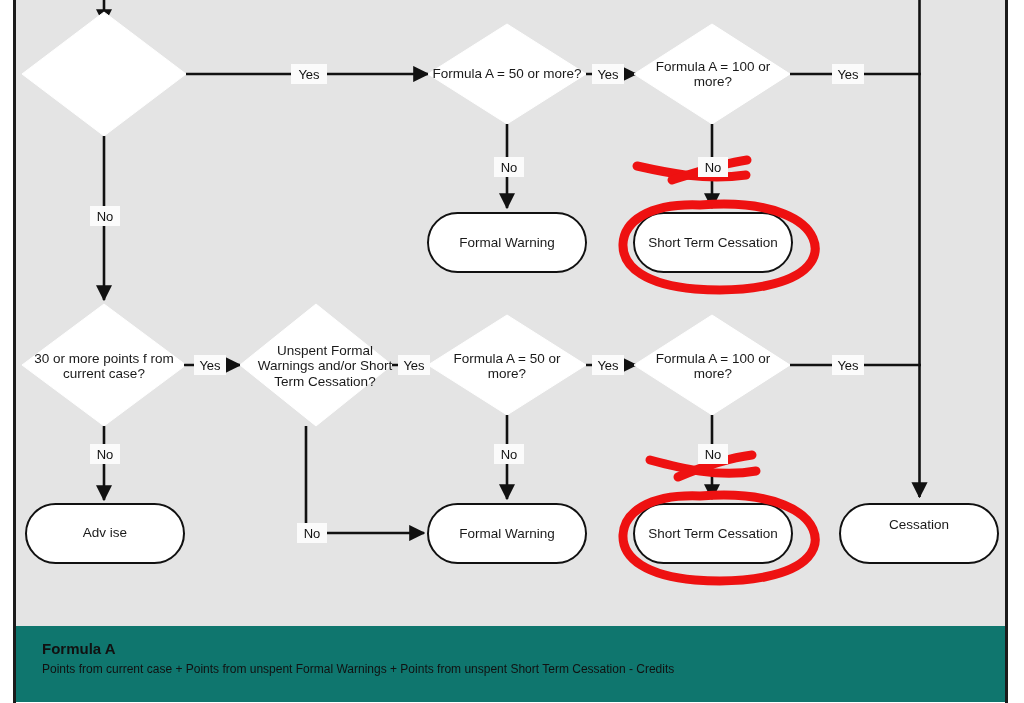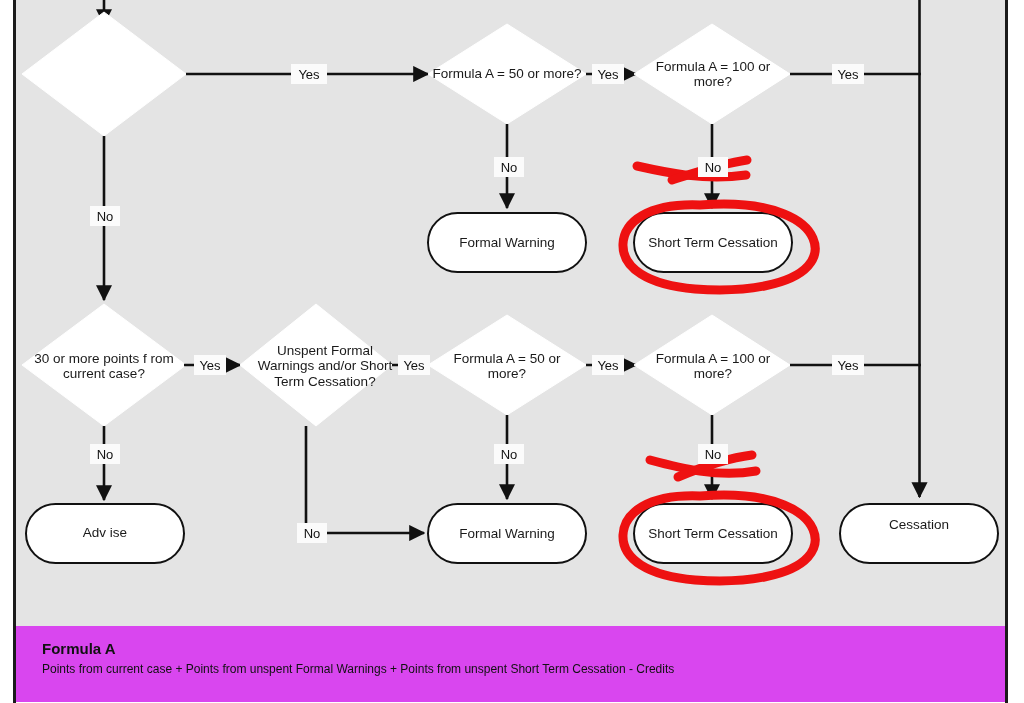--- a/index.html
+++ b/index.html
@@ -27,21 +27,21 @@
     color:#111;
     font-size:13px;
     padding:0 1px;
     display:flex;align-items:center;justify-content:center;
     line-height:1;
   }
   #footer{
     position:absolute;
     left:16px;top:626px;
     width:989px;height:76px;
-    background:#d946ef;
+    background:#0f766e;
     box-sizing:border-box;
   }
   #footer .f-title{
     position:absolute;left:26px;top:14px;
     font-size:15px;font-weight:bold;color:#111;
   }
   #footer .f-body{
     position:absolute;left:26px;top:36px;
     font-size:12px;color:#111;white-space:nowrap;
   }

